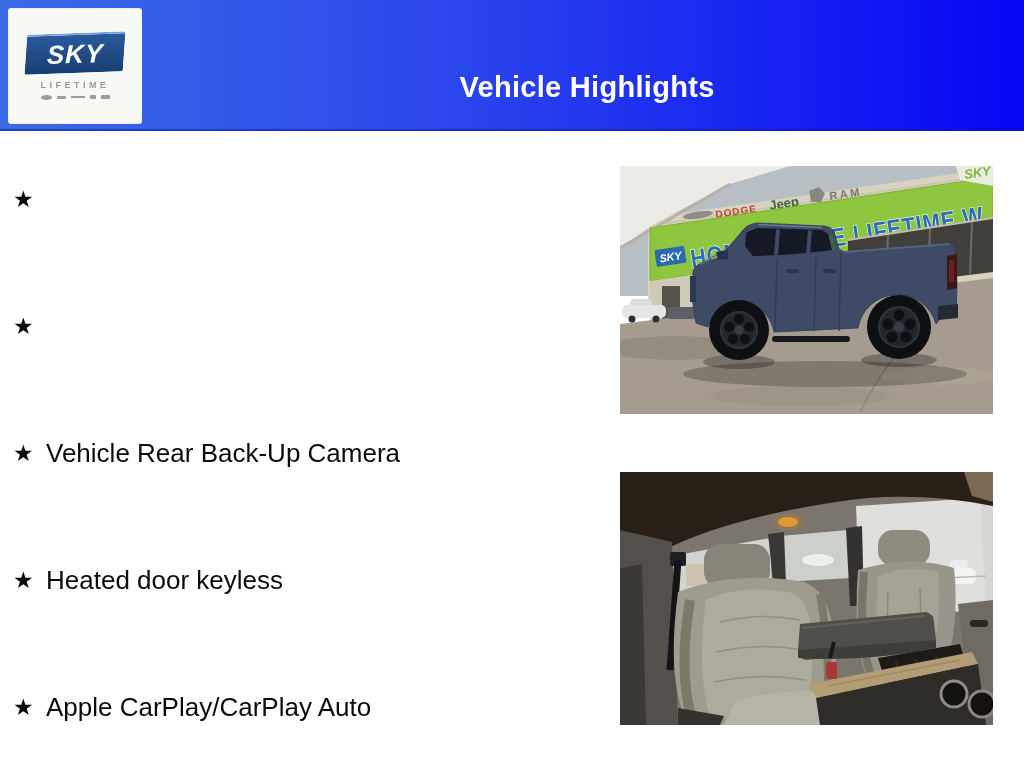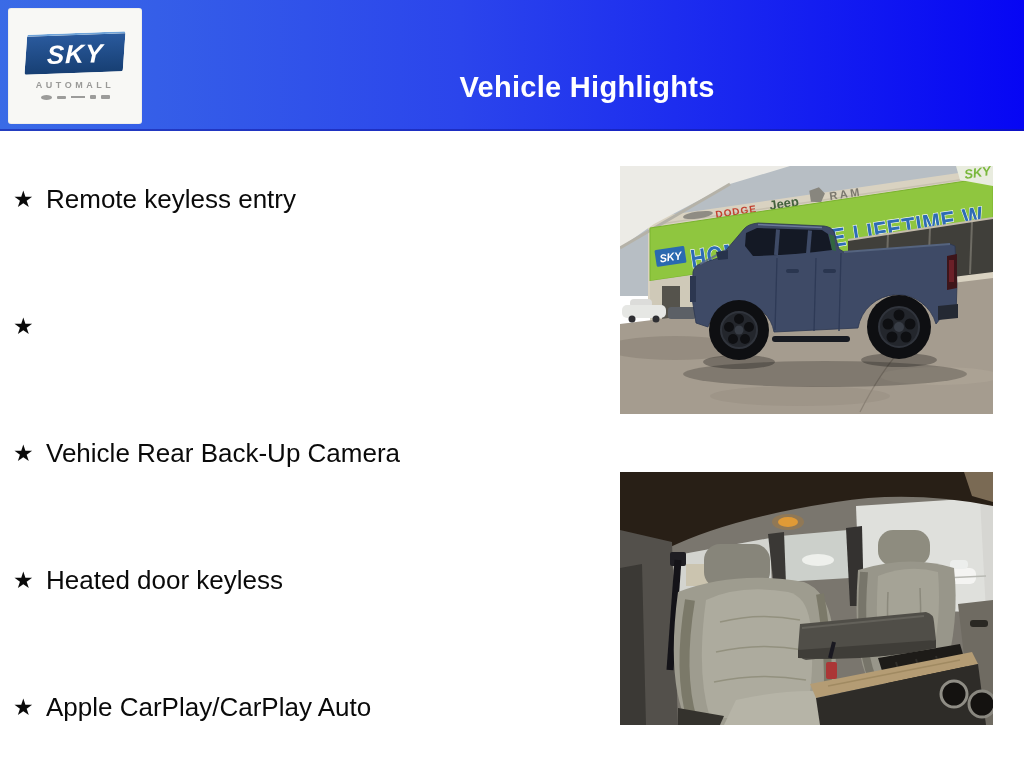--- a/index.html
+++ b/index.html
@@ -65,36 +65,35 @@
 </head>
 <body>
 
 <div class="slide">
 
   <header class="header">
     <div class="logo-card">
       <div class="logo-badge">
         <span>SKY</span>
       </div>
-      <div class="logo-sub">AUTOMALL</div>
+      <div class="logo-sub">LIFETIME</div>
       <div class="logo-marks">
         <i class="m-oval"></i>
         <i class="m-bowtie"></i>
         <i class="m-line"></i>
         <i class="m-sq"></i>
         <i class="m-bars"></i>
       </div>
     </div>
     <h1 class="page-title">Vehicle Highlights</h1>
   </header>
 
   <ul class="features">
     <li>
       <span class="star">★</span>
-      <span class="label">Remote keyless entry</span>
     </li>
     <li>
       <span class="star">★</span>
     </li>
     <li>
       <span class="star">★</span>
       <span class="label">Vehicle Rear Back-Up Camera</span>
     </li>
     <li>
       <span class="star">★</span>

